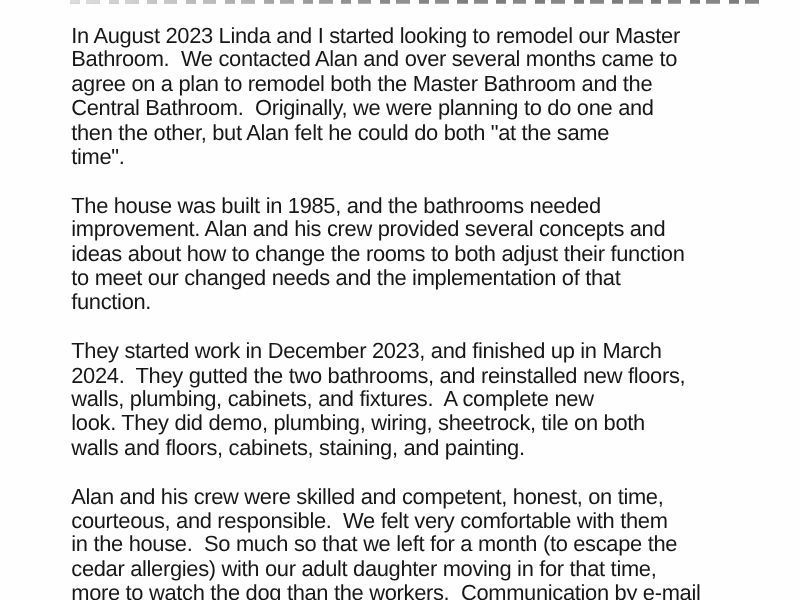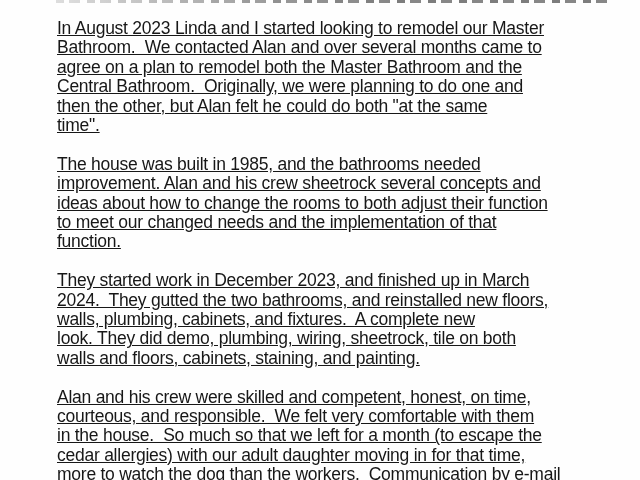--- a/index.html
+++ b/index.html
@@ -40,37 +40,36 @@
     padding-top: 19px;
     font-family: "Liberation Sans", "DejaVu Sans", sans-serif;
     font-size: 17.5px;
     line-height: 19.4px;
     letter-spacing: -0.25px;
     color: var(--text, #171717);
   }
   .para {
     margin: 0 0 19.4px 0;
     white-space: pre-wrap; 
-    text-decoration: underline;
   }
 </style>
 </head>
 <body>
 
 <div class="page">
   <div class="clipped-line"></div>
   <div class="doc">
     <p class="para">In August 2023 Linda and I started looking to remodel our Master
 Bathroom.  We contacted Alan and over several months came to
 agree on a plan to remodel both the Master Bathroom and the
 Central Bathroom.  Originally, we were planning to do one and
 then the other, but Alan felt he could do both "at the same
 time".</p>
     <p class="para">The house was built in 1985, and the bathrooms needed
-improvement. Alan and his crew sheetrock several concepts and
+improvement. Alan and his crew provided several concepts and
 ideas about how to change the rooms to both adjust their function
 to meet our changed needs and the implementation of that
 function.</p>
     <p class="para">They started work in December 2023, and finished up in March
 2024.  They gutted the two bathrooms, and reinstalled new floors,
 walls, plumbing, cabinets, and fixtures.  A complete new
 look. They did demo, plumbing, wiring, sheetrock, tile on both
 walls and floors, cabinets, staining, and painting.</p>
     <p class="para">Alan and his crew were skilled and competent, honest, on time,
 courteous, and responsible.  We felt very comfortable with them

